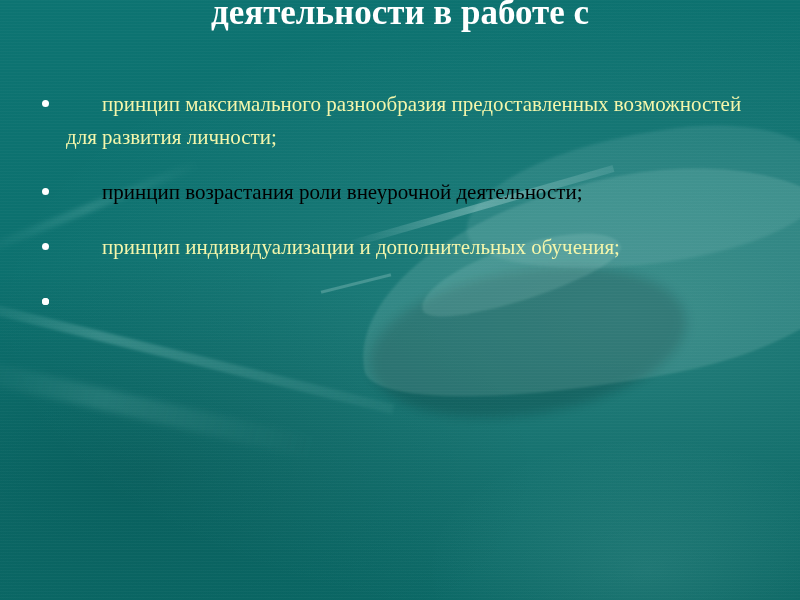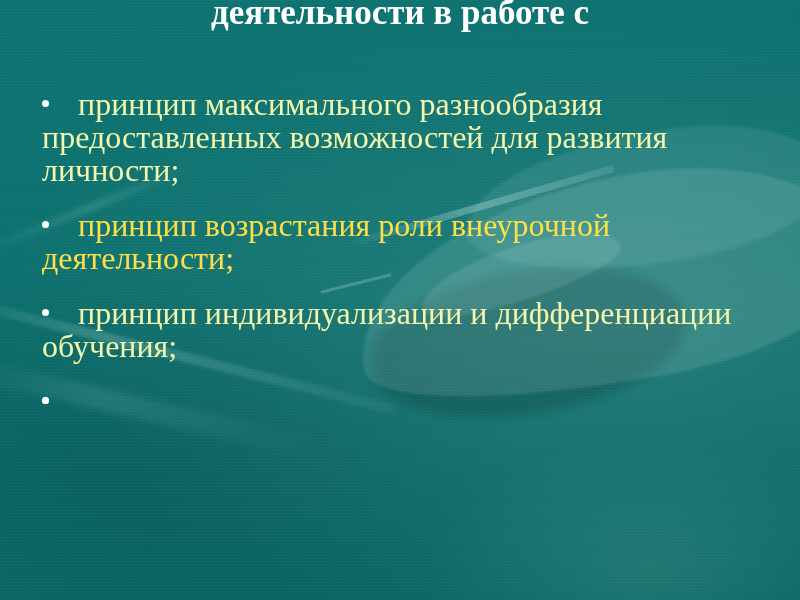--- a/index.html
+++ b/index.html
@@ -182,41 +182,41 @@
     top: 88px;
     left: 0;
     right: 0;
     margin: 0;
     padding: 0;
     list-style: none;
   }
 
   .bullet-item {
     position: relative;
-    padding: 0 36px 0 42px;
+    padding: 0 36px 0 66px;
     margin: 0 0 22px 0;
-    font-size: 32px;
+    font-size: 21px;
     line-height: 33px;
     text-indent: 36px;
   }
   .bullet-item:last-child { margin-bottom: 0; }
 
   .bullet-dot {
     position: absolute;
     left: 42px;
     top: 12px;
     width: 7px;
     height: 7px;
     border-radius: 50%;
     background: #ffffff;
     text-indent: 0;
   }
 
   .c-cream { color: #f4f6ab; }
-  .c-white { color: #fde047; }
+  .c-white { color: #000000; }
 </style>
 </head>
 <body>
 
 <div id="slide">
 
   <div class="bg-layer bg-base"></div>
   <div class="bg-layer">
     <div class="bg-shadow"></div>
     <div class="bg-hand2"></div>
@@ -241,21 +241,21 @@
       <li class="bullet-item c-cream">
         <span class="bullet-dot"></span>
         <span>принцип максимального разнообразия предоставленных возможностей для развития личности;</span>
       </li>
       <li class="bullet-item c-white">
         <span class="bullet-dot"></span>
         <span>принцип возрастания роли внеурочной деятельности;</span>
       </li>
       <li class="bullet-item c-cream">
         <span class="bullet-dot"></span>
-        <span>принцип индивидуализации и дифференциации обучения;</span>
+        <span>принцип индивидуализации и дополнительных обучения;</span>
       </li>
       <li class="bullet-item c-white">
         <span class="bullet-dot"></span>
       </li>
       <li class="bullet-item c-cream">
         <span class="bullet-dot"></span>
       </li>
     </ul>
 
   </div>

